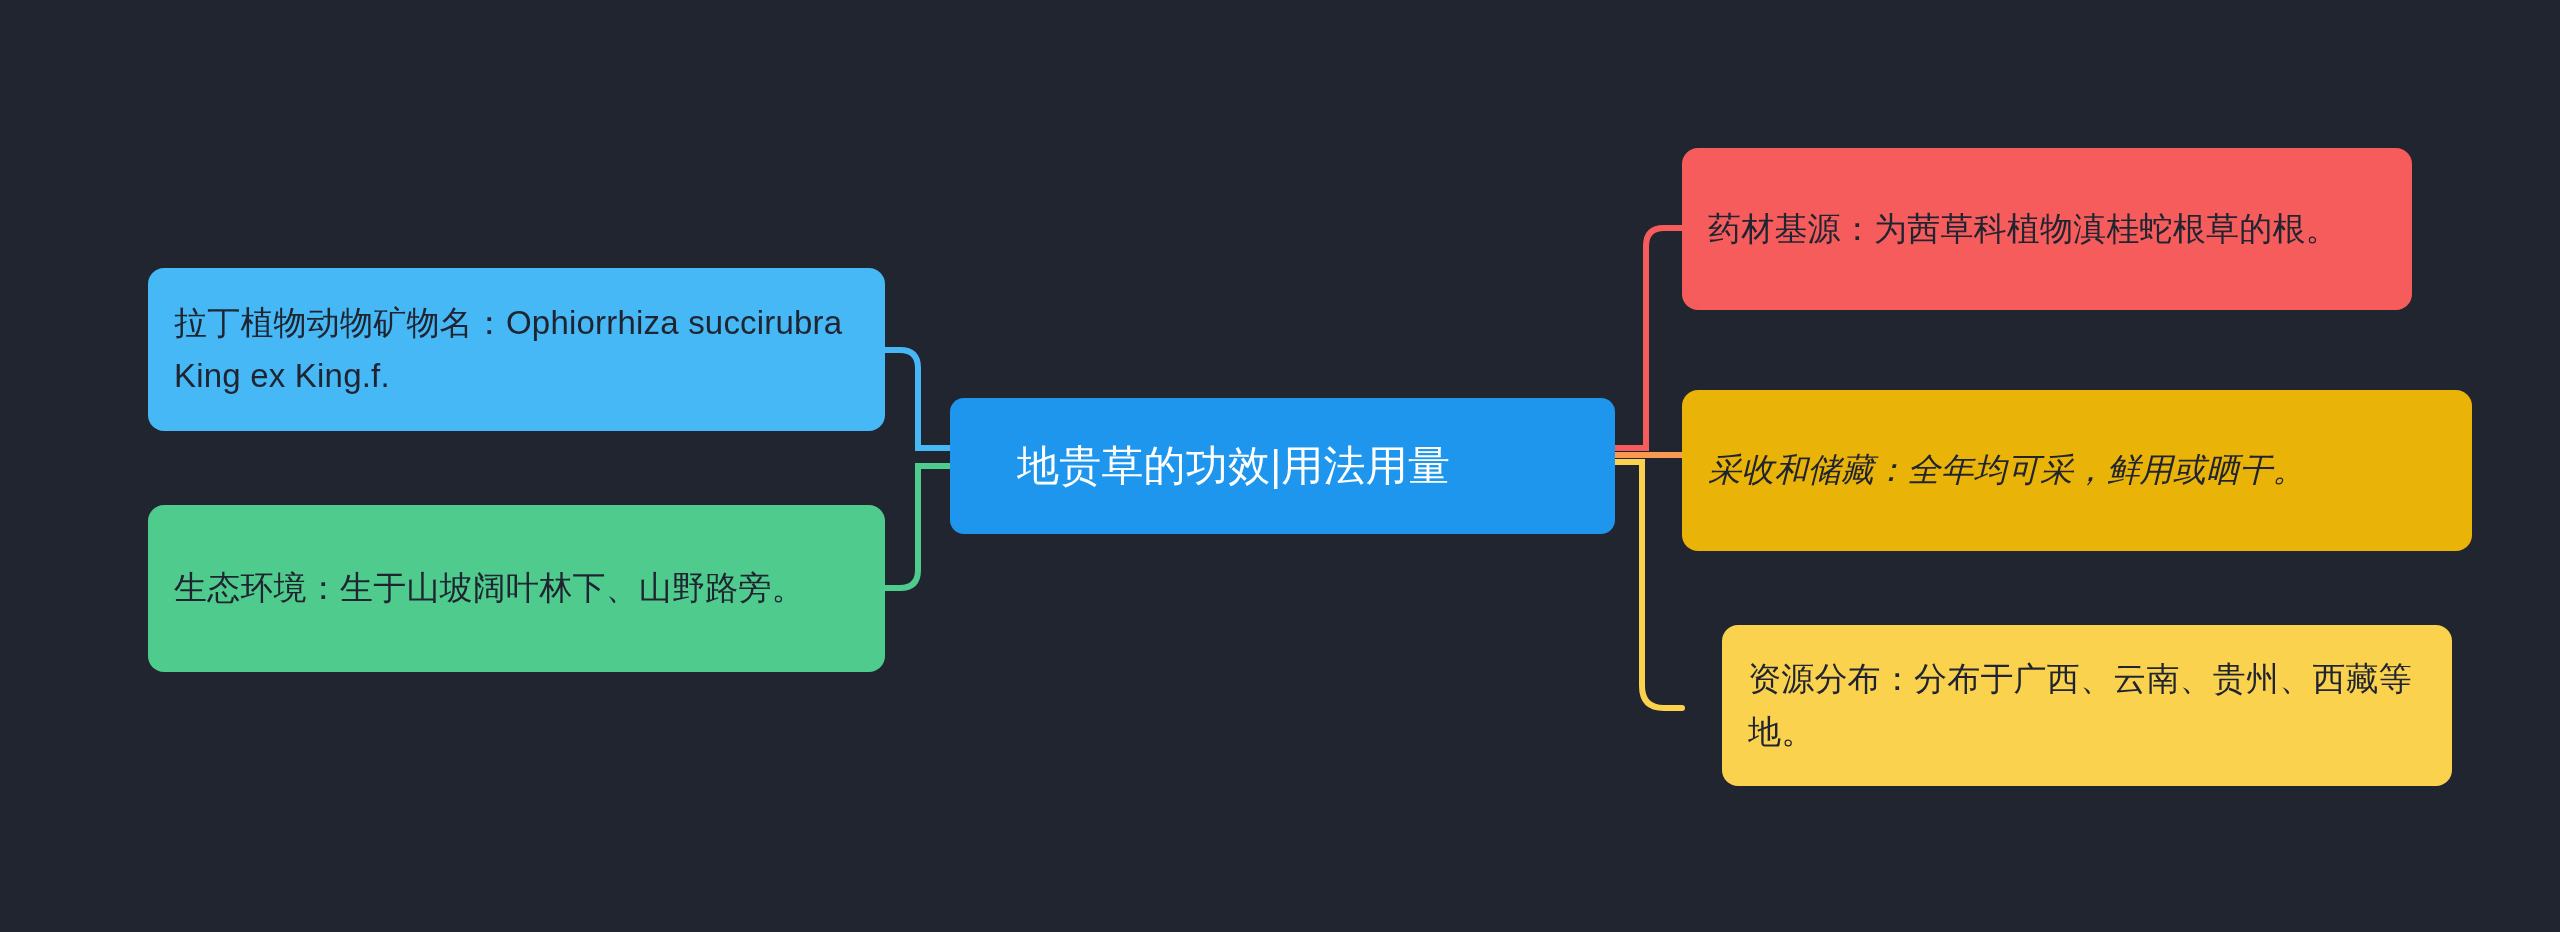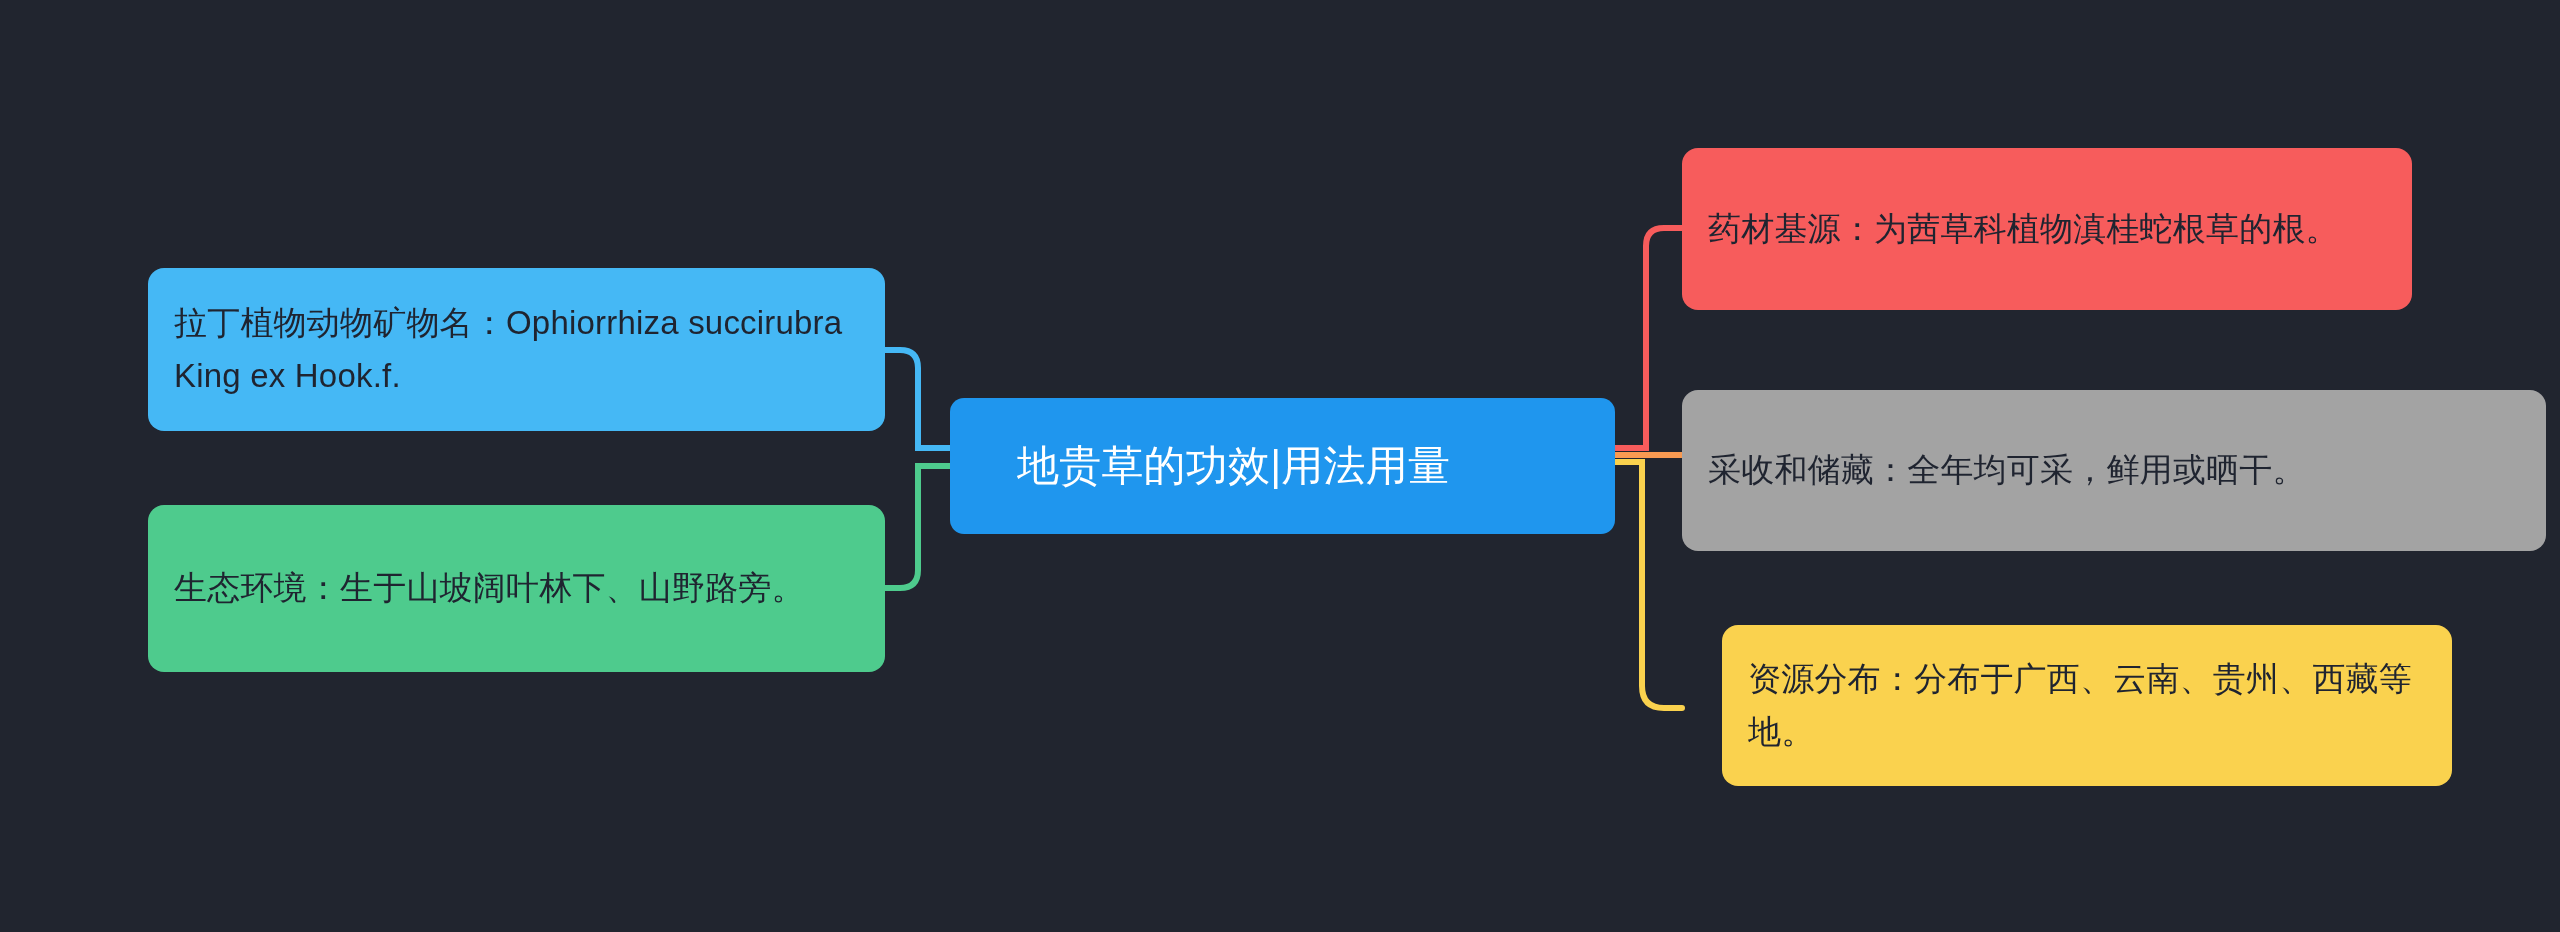--- a/index.html
+++ b/index.html
@@ -92,23 +92,24 @@
     left: 1682px;
     top: 148px;
     width: 730px;
     height: 162px;
     background: #f75c5c;
     font-family: Liberation Serif, serif;
   }
   #node-harvest {
     left: 1682px;
     top: 390px;
-    width: 864px;
+    width: 790px;
     height: 161px;
-    background: #a3a3a3;
+    background: #eab308;
+    font-style: italic;
   }
   #node-distribution {
     left: 1682px;
     top: 625px;
     width: 730px;
     height: 161px;
     background: #fad24e;
     margin-left: 40px;
   }
 </style>
@@ -128,21 +129,21 @@
     <path d="M 1682 455 L 1615 455" fill="none" stroke="#f89a52" stroke-width="6" stroke-linecap="round"></path>
 
     <path d="M 1682 708 L 1664 708 Q 1642 708 1642 686 L 1642 462 L 1615 462" fill="none" stroke="#fad24e" stroke-width="6" stroke-linecap="round"></path>
   </svg>
 
   <div class="node" id="node-center">
     <span class="node-text">地贵草的功效|用法用量</span>
   </div>
 
   <div class="node leaf" id="node-latin">
-    <span class="node-text">拉丁植物动物矿物名：Ophiorrhiza succirubra King ex Hook.f.</span>
+    <span class="node-text">拉丁植物动物矿物名：Ophiorrhiza succirubra King ex King.f.</span>
   </div>
 
   <div class="node leaf" id="node-habitat">
     <span class="node-text">生态环境：生于山坡阔叶林下、山野路旁。</span>
   </div>
 
   <div class="node leaf" id="node-source">
     <span class="node-text">药材基源：为茜草科植物滇桂蛇根草的根。</span>
   </div>
 

